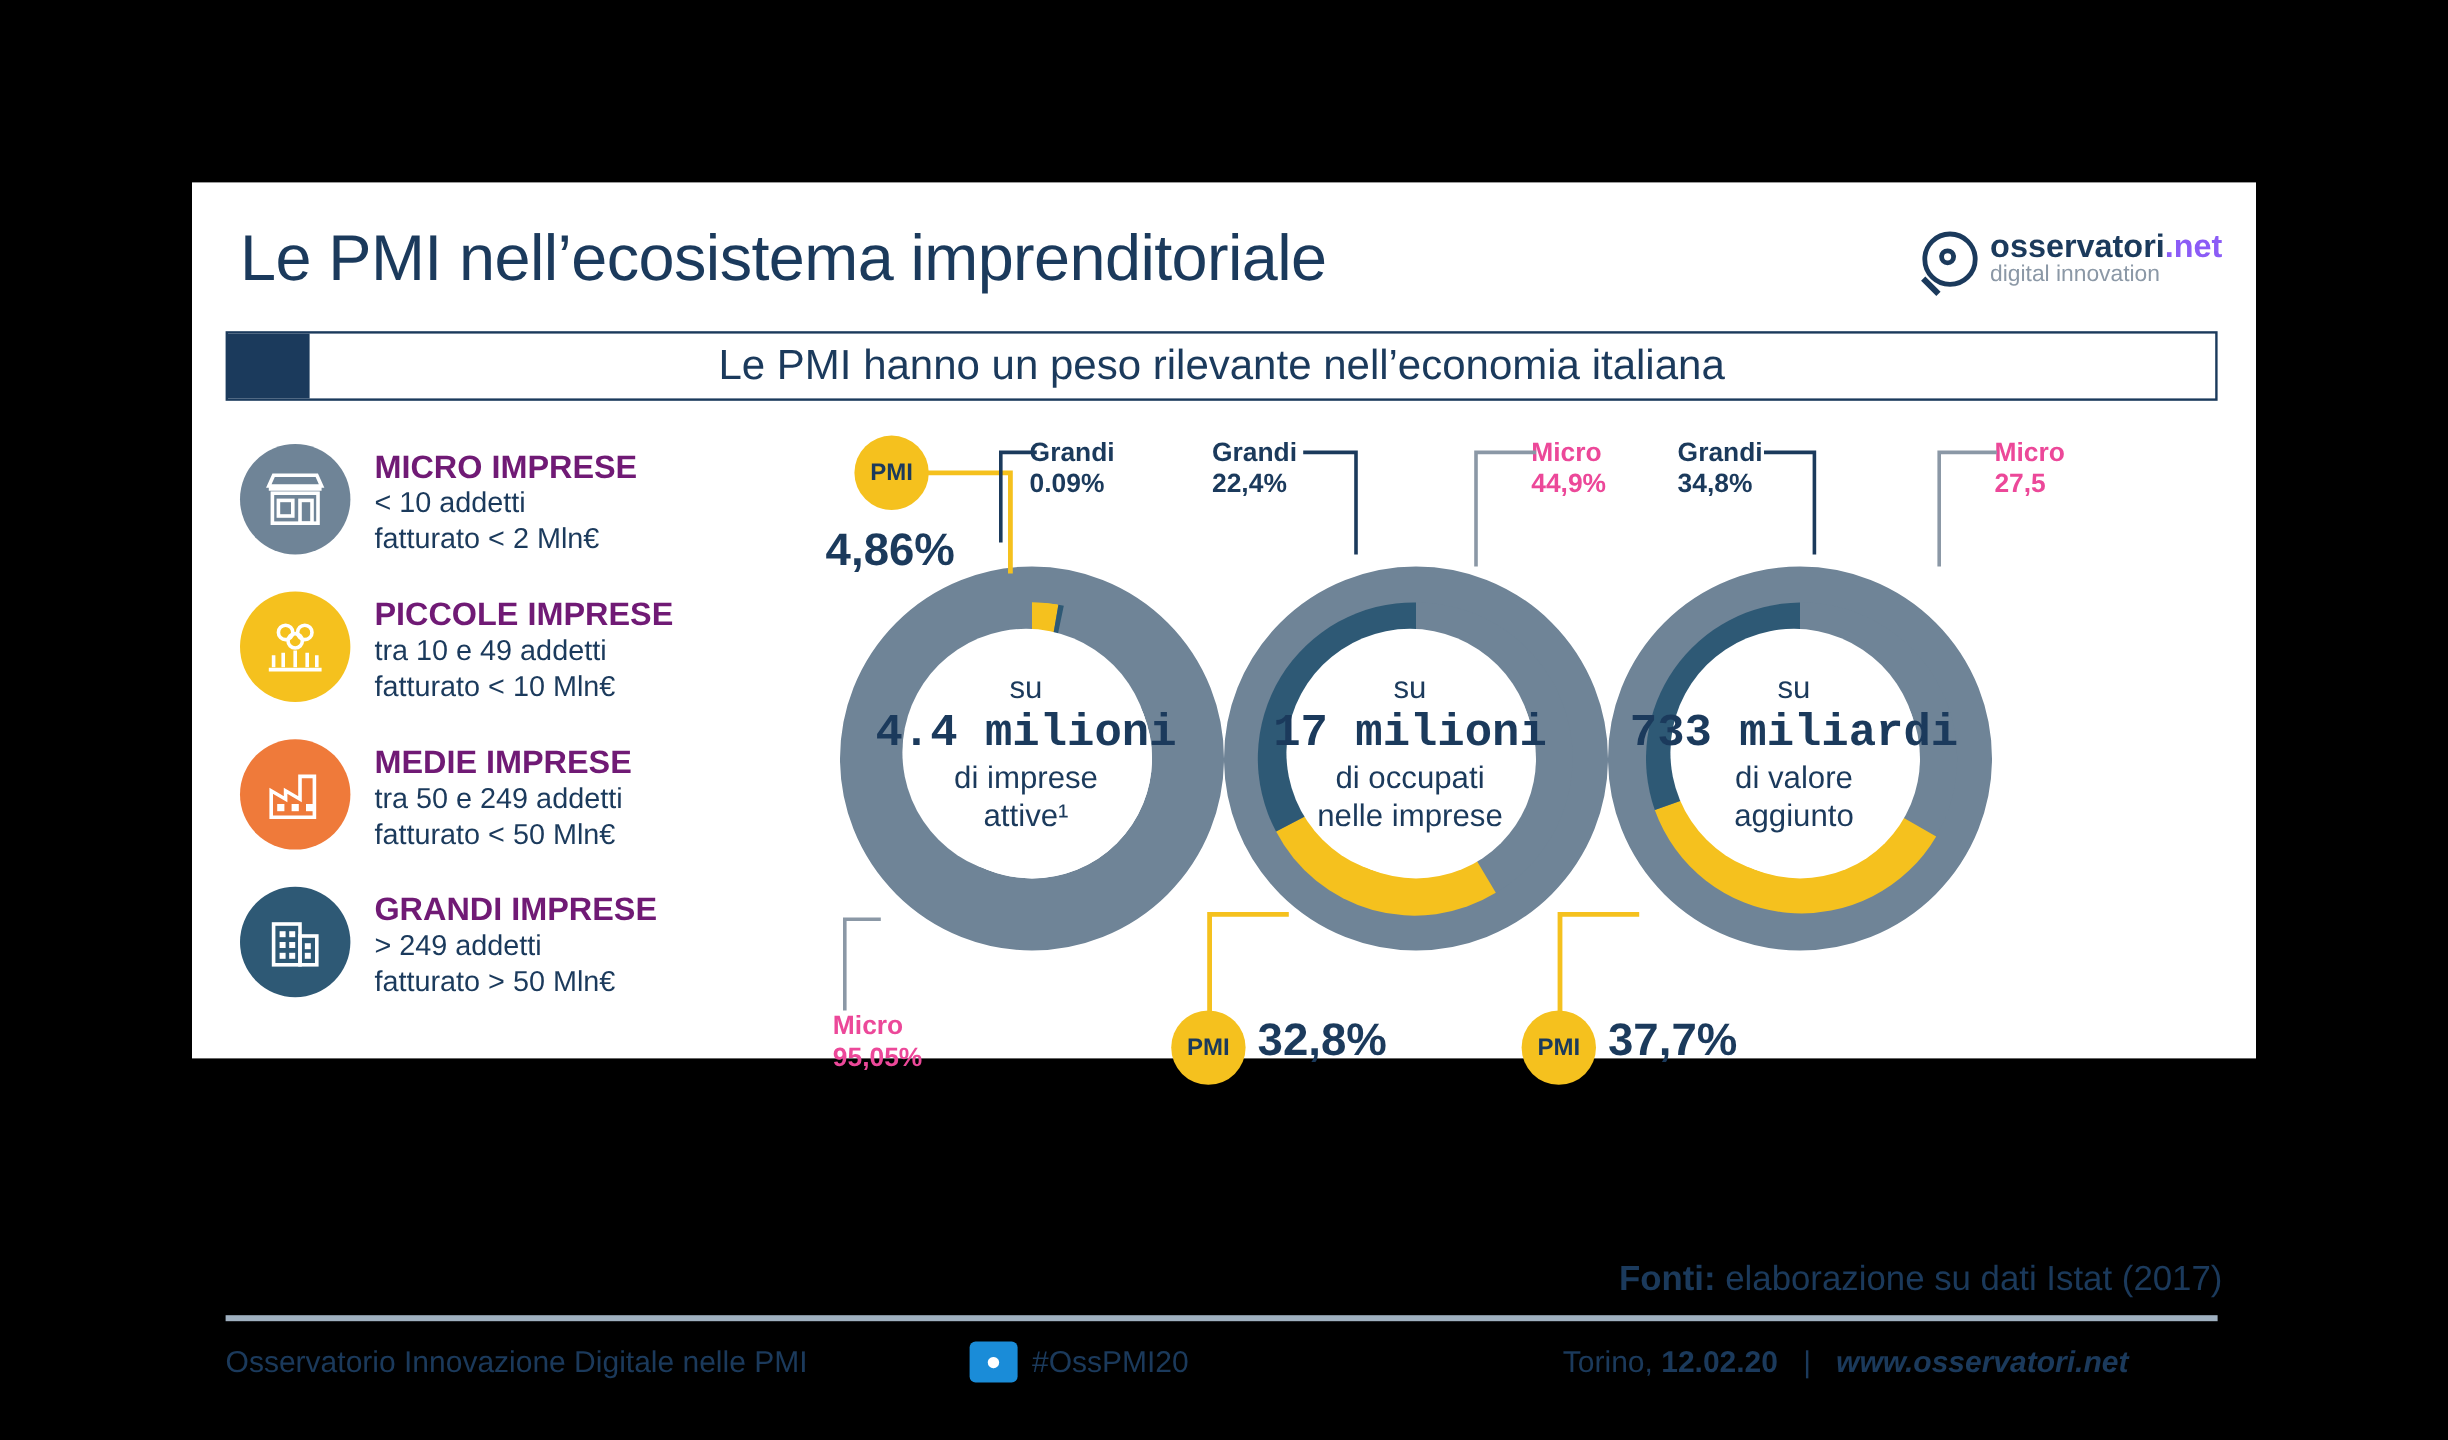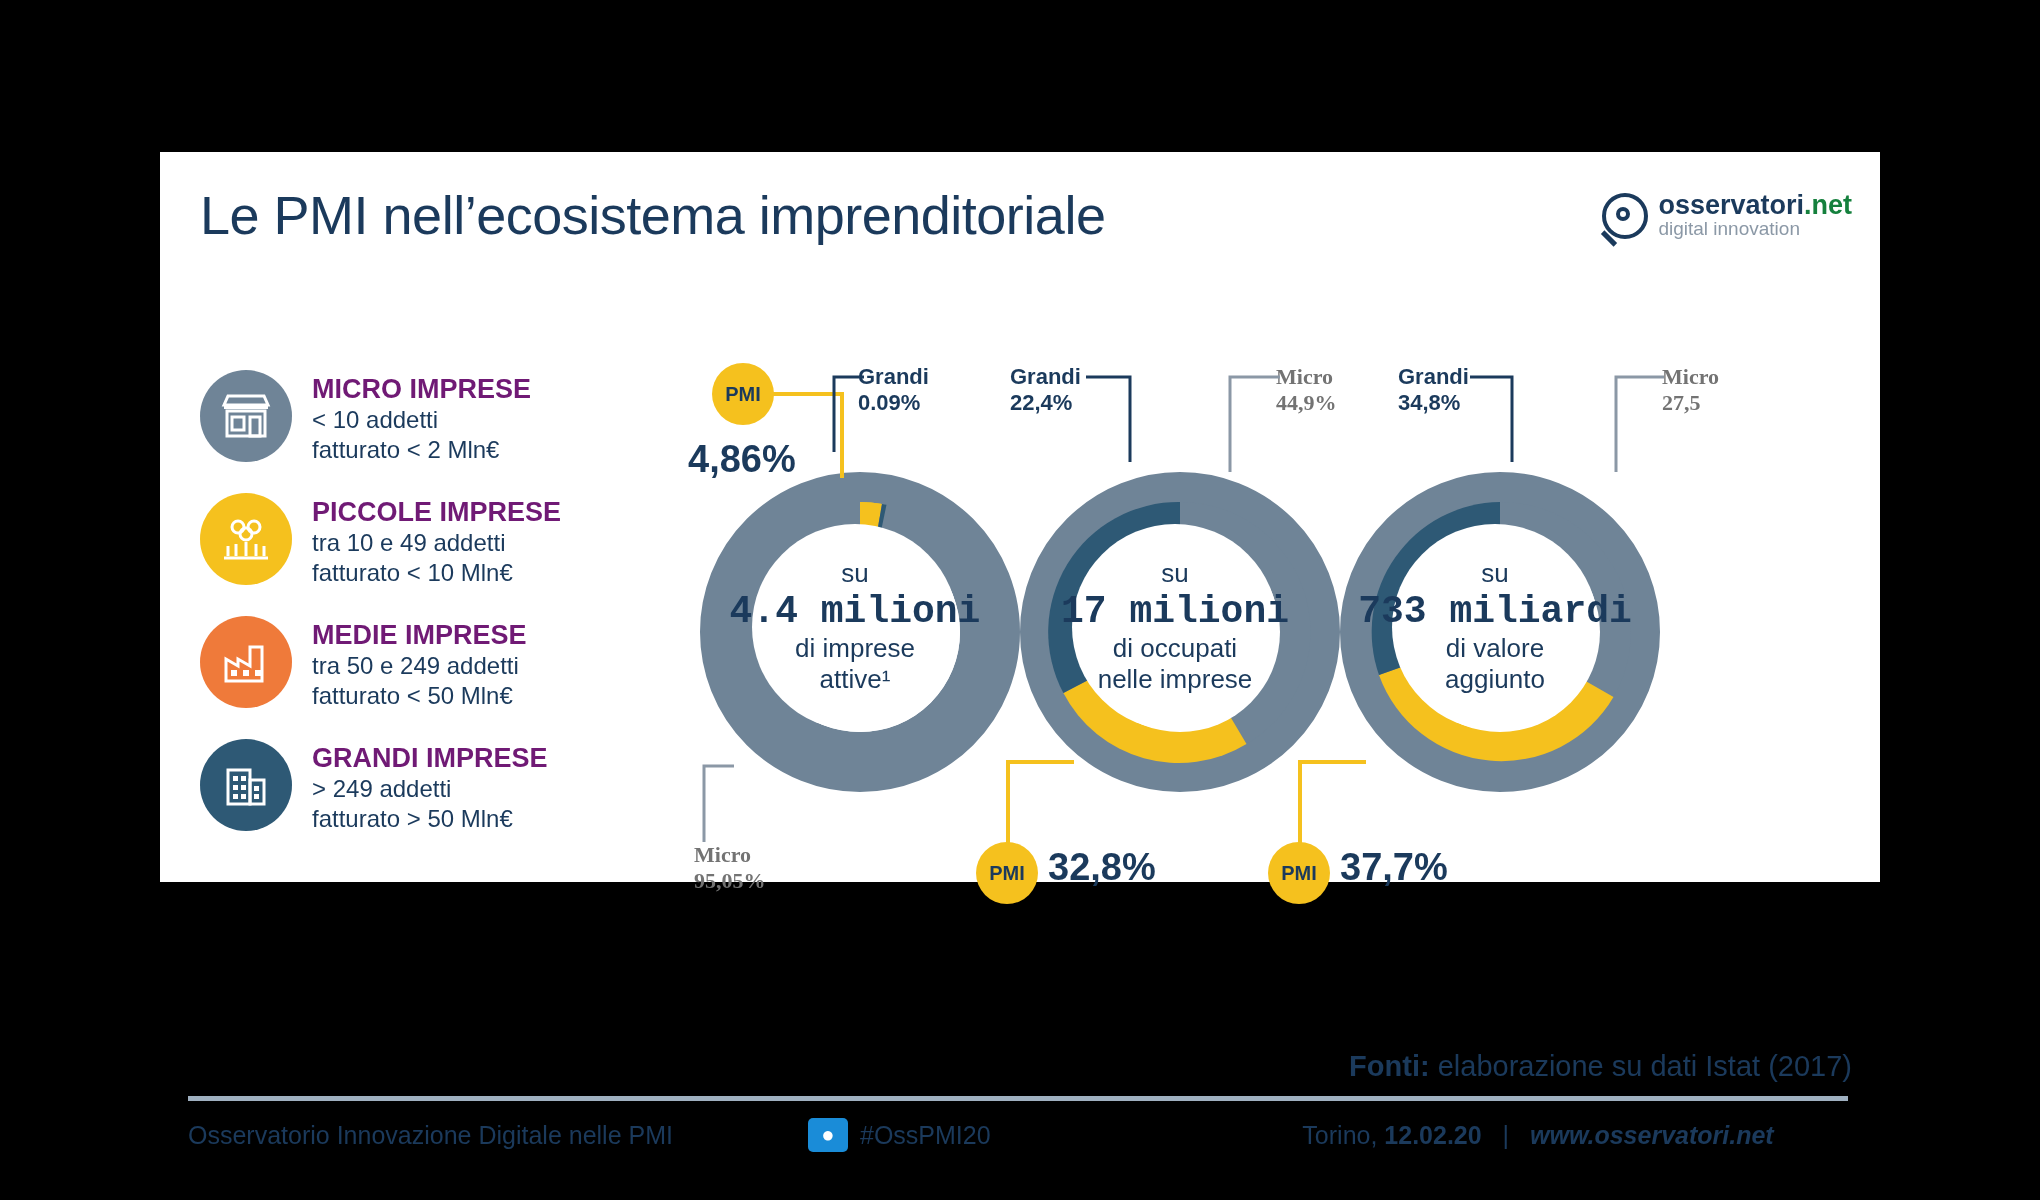--- a/index.html
+++ b/index.html
@@ -4,21 +4,21 @@
 <style>
   html,body{margin:0;padding:0;background:#000;}
   body{width:2040px;height:1200px;font-family:"Liberation Sans",sans-serif;overflow:hidden;}
   .slide{position:absolute;left:160px;top:152px;width:1720px;height:730px;background:#ffffff;}
   .title{position:absolute;left:40px;top:32px;font-size:54px;color:#1b3a5c;letter-spacing:-0.5px;}
   .logo{position:absolute;right:28px;top:40px;display:flex;align-items:center;gap:10px;}
   .logo-mark{width:46px;height:46px;border:4px solid #1b3a5c;border-radius:50%;position:relative;box-sizing:border-box;}
   .logo-mark:after{content:"";position:absolute;left:10px;top:10px;width:14px;height:14px;border:4px solid #1b3a5c;border-radius:50%;box-sizing:border-box;}
   .logo-mark:before{content:"";position:absolute;left:-6px;bottom:-6px;width:18px;height:5px;background:#1b3a5c;transform:rotate(45deg);}
   .logo-txt1{font-size:27px;font-weight:bold;color:#1b3a5c;line-height:1;}
-  .logo-txt1 .dotnet{color:#15803d;font-weight:bold;}
+  .logo-txt1 .dotnet{color:#8b5cf6;font-weight:bold;}
   .logo-txt2{font-size:19px;color:#8b98a6;line-height:1.1;}
   .banner{position:absolute;left:28px;top:124px;width:1660px;height:58px;border:2px solid #1b3a5c;box-sizing:border-box;}
   .banner-blue{position:absolute;left:0;top:0;width:68px;height:100%;background:#1b3a5c;}
   .banner-text{position:absolute;left:0;top:0;width:100%;height:100%;display:flex;align-items:center;justify-content:center;font-size:35px;color:#1b3a5c;}
   .legend{position:absolute;left:40px;top:218px;width:420px;}
   .leg-item{display:flex;align-items:flex-start;margin-bottom:28px;}
   .leg-icon{width:92px;height:92px;border-radius:50%;flex:0 0 92px;display:flex;align-items:center;justify-content:center;margin-right:20px;}
   .ic-micro{background:#6f8497;}
   .ic-piccole{background:#f5c11e;}
   .ic-medie{background:#ef7a3a;}
@@ -26,21 +26,21 @@
   .leg-txt{padding-top:4px;}
   .leg-title{font-size:27px;font-weight:bold;color:#701a75;line-height:1.15;}
   .leg-sub{font-size:24px;color:#1b3a5c;line-height:1.25;}
   .charts{position:absolute;left:520px;top:210px;width:1160px;height:640px;}
   .donut{position:absolute;width:330px;height:330px;border-radius:50%;}
   .donut .hole{position:absolute;left:62px;top:62px;width:206px;height:206px;border-radius:50%;background:#fff;display:flex;flex-direction:column;align-items:center;justify-content:center;text-align:center;}
   .hole .pre{font-size:26px;color:#1b3a5c;line-height:1.2;}
   .hole .big{font-size:38px;font-weight:bold;color:#1b3a5c;line-height:1.15;white-space:nowrap;font-family:Liberation Mono, monospace;}
   .hole .post{font-size:26px;color:#1b3a5c;line-height:1.2;}
   .lbl{position:absolute;font-size:22px;font-weight:bold;line-height:1.2;}
-  .lbl-grey{color:#737373;font-family:Liberation Serif, serif;}
+  .lbl-grey{color:#ec4899;}
   .lbl-dark{color:#1b3a5c;}
   .pmi-badge{position:absolute;width:62px;height:62px;border-radius:50%;background:#f5c11e;display:flex;align-items:center;justify-content:center;font-size:20px;font-weight:bold;color:#1b3a5c;}
   .pmi-val{position:absolute;font-size:38px;font-weight:bold;color:#1b3a5c;}
   .fonti{position:absolute;right:28px;top:898px;font-size:29px;color:#1b3a5c;}
   .fonti b{font-weight:bold;}
   .footbar{position:absolute;left:28px;top:944px;width:1660px;height:5px;background:#9fb0c0;}
   .footer{position:absolute;left:28px;top:958px;width:1660px;height:50px;display:flex;align-items:center;font-size:25px;color:#1b3a5c;}
   .f-left{width:620px;}
   .f-mid{display:flex;align-items:center;gap:12px;width:420px;}
   .tw{width:40px;height:34px;background:#1a8cd8;border-radius:5px;position:relative;display:flex;align-items:center;justify-content:center;color:#fff;font-size:22px;}
@@ -57,20 +57,24 @@
   <div class="title">Le PMI nell’ecosistema imprenditoriale</div>
 
   <div class="logo">
     <div class="logo-mark"></div>
     <div>
       <div class="logo-txt1"><span>osservatori</span><span class="dotnet">.net</span></div>
       <div class="logo-txt2">digital innovation</div>
     </div>
   </div>
 
+  <div class="banner">
+    <div class="banner-blue"></div>
+    <div class="banner-text">Le PMI hanno un peso rilevante nell’economia italiana</div>
+  </div>
 
   <div class="legend">
 
     <div class="leg-item">
       <div class="leg-icon ic-micro">
         <svg width="56" height="50" viewBox="0 0 56 50">
             <path d="M6 14 L10 5 H46 L50 14 Z" fill="none" stroke="#fff" stroke-width="3"></path>
             <path d="M6 14 h44 v4 h-44 z" fill="#fff"></path>
             <rect x="9" y="20" width="38" height="25" fill="none" stroke="#fff" stroke-width="3"></rect>
             <rect x="14" y="26" width="12" height="13" fill="none" stroke="#fff" stroke-width="3"></rect>

